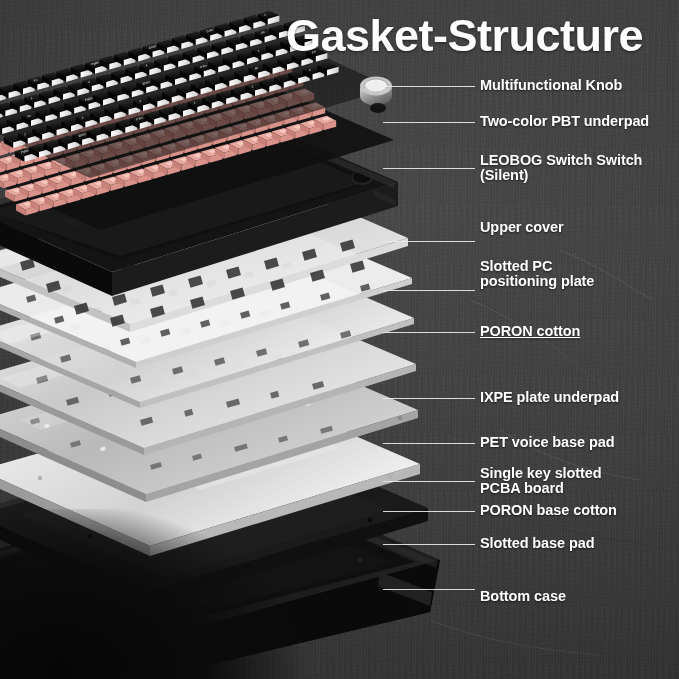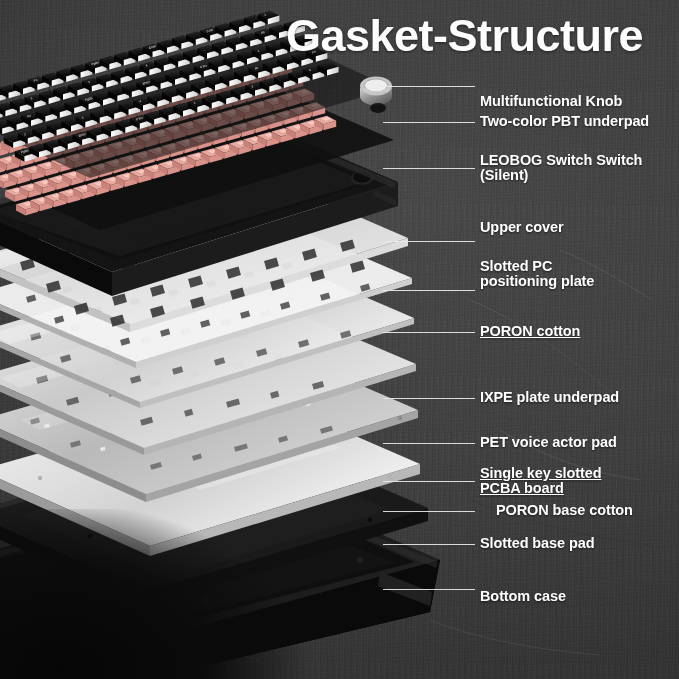--- a/index.html
+++ b/index.html
@@ -1725,41 +1725,41 @@
       </g>
     </svg>
 
     <div class="bl-dark"></div>
   </div>
 
   <div class="title">Gasket-Structure</div>
 
   <div id="callout-layer">
       <div class="lead" style="left: 383px; top: 86px; width: 92px;"></div>
-      <div class="lbl" style="left: 480px; top: 94px;">Multifunctional Knob</div>
+      <div class="lbl" style="left: 480px; top: 78px;">Multifunctional Knob</div>
       <div class="lead" style="left: 383px; top: 122px; width: 92px;"></div>
       <div class="lbl" style="left: 480px; top: 114px;">Two-color PBT underpad</div>
       <div class="lead" style="left: 383px; top: 168px; width: 92px;"></div>
       <div class="lbl" style="left: 480px; top: 153px;">LEOBOG Switch Switch
 (Silent)</div>
       <div class="lead" style="left: 383px; top: 241px; width: 92px;"></div>
       <div class="lbl" style="left: 480px; top: 220px;">Upper cover</div>
       <div class="lead" style="left: 383px; top: 290px; width: 92px;"></div>
       <div class="lbl" style="left: 480px; top: 259px;">Slotted PC
 positioning plate</div>
       <div class="lead" style="left: 383px; top: 332px; width: 92px;"></div>
       <div class="lbl" style="left: 480px; top: 324px; text-decoration: underline;">PORON cotton</div>
       <div class="lead" style="left: 383px; top: 398px; width: 92px;"></div>
       <div class="lbl" style="left: 480px; top: 390px;">IXPE plate underpad</div>
       <div class="lead" style="left: 383px; top: 443px; width: 92px;"></div>
-      <div class="lbl" style="left: 480px; top: 435px;">PET voice actor pad</div>
+      <div class="lbl" style="left: 480px; top: 435px;">PET voice base pad</div>
       <div class="lead" style="left: 383px; top: 481px; width: 92px;"></div>
-      <div class="lbl" style="left: 480px; top: 466px; text-decoration: underline;">Single key slotted
+      <div class="lbl" style="left: 480px; top: 466px;">Single key slotted
 PCBA board</div>
       <div class="lead" style="left: 383px; top: 511px; width: 92px;"></div>
-      <div class="lbl" style="left: 480px; top: 503px; margin-left: 16px;">PORON base cotton</div>
+      <div class="lbl" style="left: 480px; top: 503px;">PORON base cotton</div>
       <div class="lead" style="left: 383px; top: 544px; width: 92px;"></div>
       <div class="lbl" style="left: 480px; top: 536px;">Slotted base pad</div>
       <div class="lead" style="left: 383px; top: 589px; width: 92px;"></div>
       <div class="lbl" style="left: 480px; top: 581px; margin-top: 8px;">Bottom case</div>
     </div>
 
 </div>
 
 </body></html>

